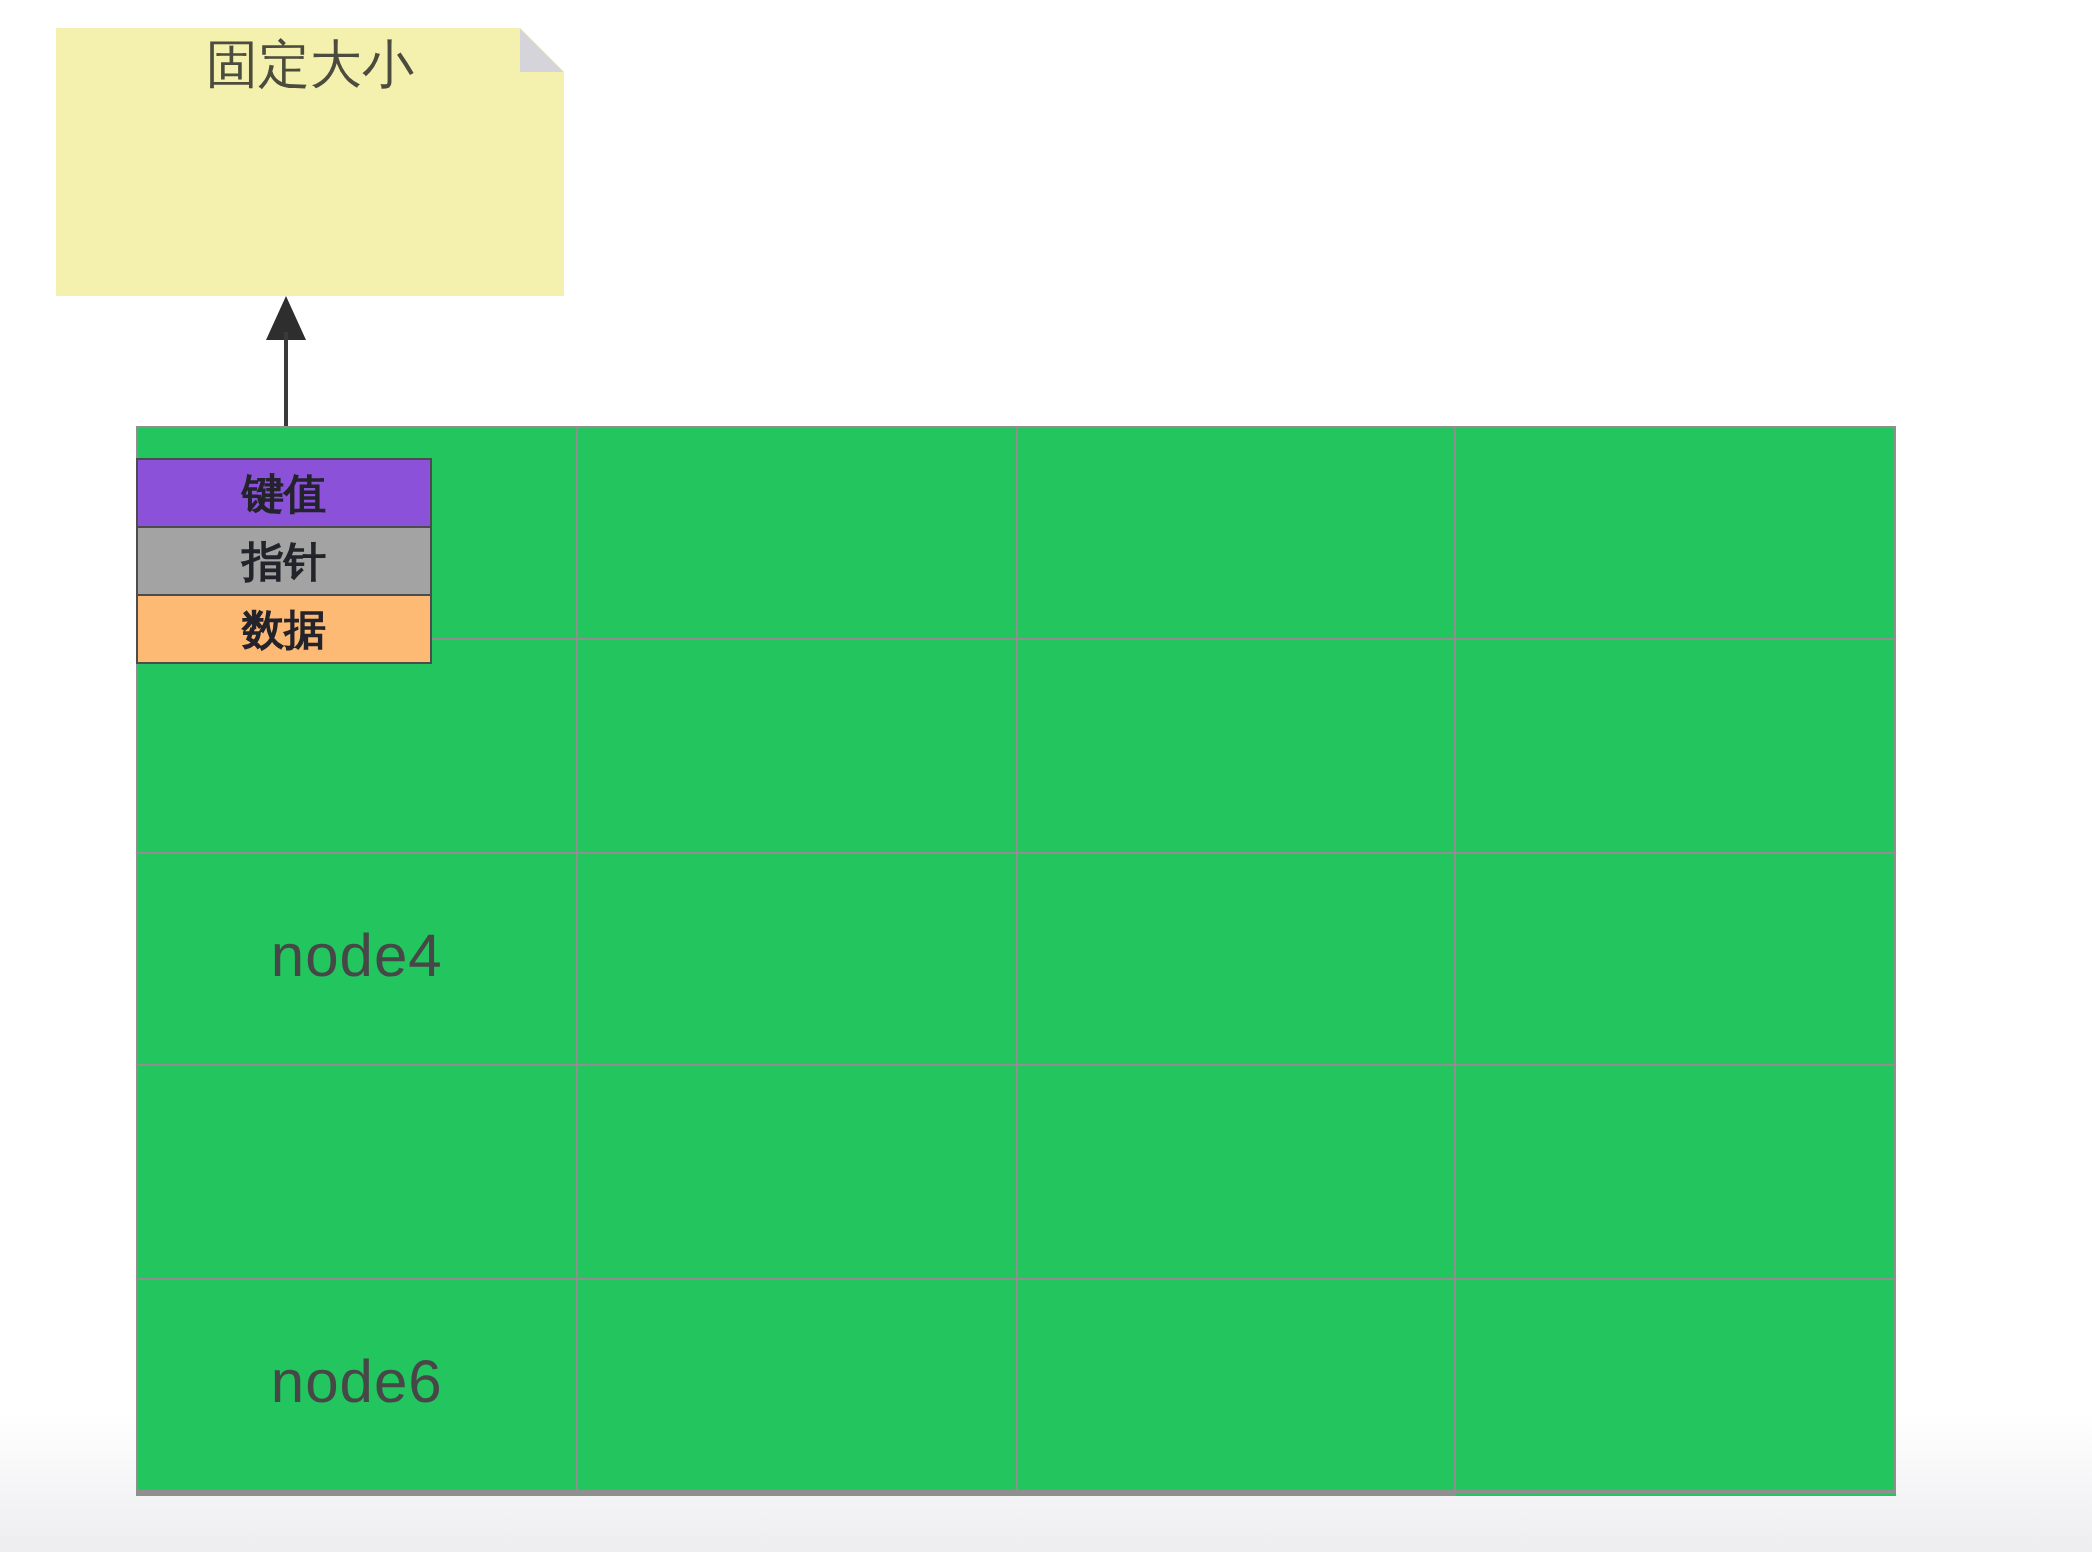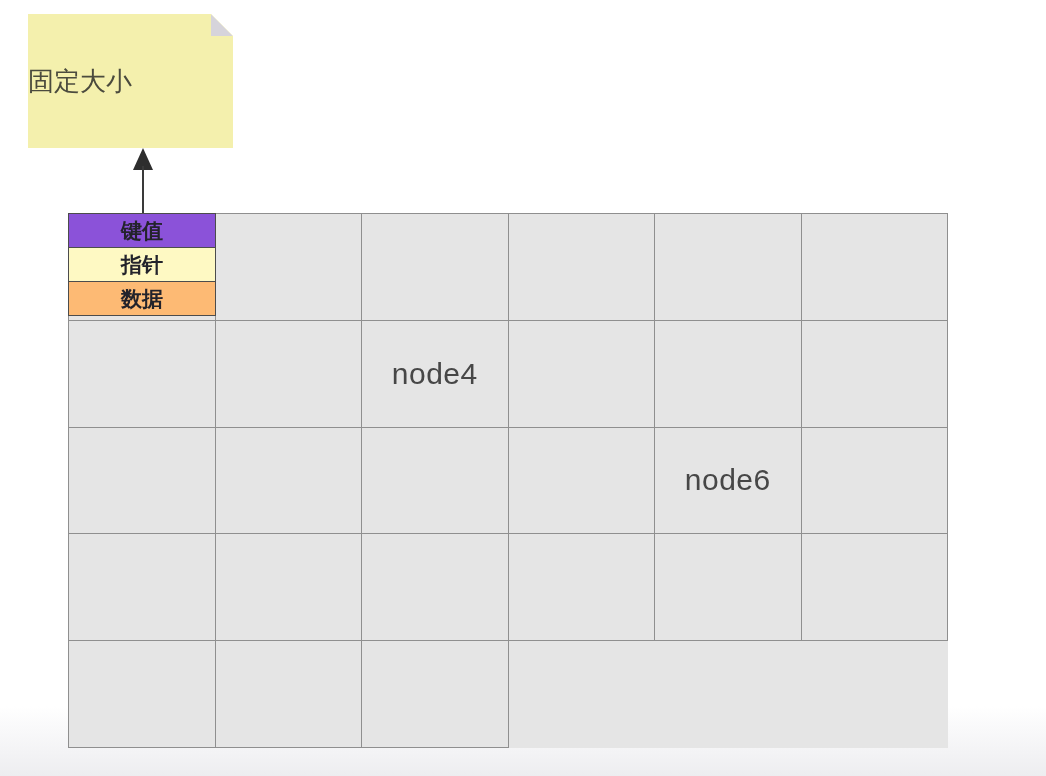--- a/index.html
+++ b/index.html
@@ -10,26 +10,26 @@
     overflow: hidden;
     font-family: "Liberation Sans", sans-serif;
     background: linear-gradient(180deg, #ffffff 0%, #ffffff 91%, #ededf0 100%);
   }
 
   
   .note {
     position: absolute;
     left: 28px;
     top: 14px;
-    width: 205px;
+    width: 254px;
     height: 134px;
     background: #f4f0ad;
     clip-path: polygon(0 0, calc(100% - 22px) 0, 100% 22px, 100% 100%, 0 100%);
     display: flex;
-    flex-direction: row;
+    flex-direction: column;
     align-items: center;
     justify-content: space-between;
     text-align: center;
   }
   .note .line {
     font-size: 26px;
     line-height: 36px;
     color: #4b4b3e;
     white-space: nowrap;
   }
@@ -64,25 +64,25 @@
   }
 
   
   .grid {
     position: absolute;
     left: 68px;
     top: 213px;
     width: 879px;
     height: 534px;
     display: grid;
-    grid-template-columns: repeat(6, 1fr);
+    grid-template-columns: repeat(4, 1fr);
     grid-template-rows: repeat(5, 1fr);
     border-top: 1px solid #8f8f8f;
     border-left: 1px solid #8f8f8f;
-    background: #e5e5e5;
+    background: #22c55e;
   }
   .cell {
     border-right: 1px solid #8f8f8f;
     border-bottom: 1px solid #8f8f8f;
     display: flex;
     align-items: center;
     justify-content: center;
   }
   .cell-label {
     font-size: 30px;
@@ -100,21 +100,21 @@
   }
   .legend-row {
     box-sizing: border-box;
     height: 35px;
     border: 1px solid #4c4c4c;
     margin-top: -1px;
     display: flex;
     align-items: center;
     justify-content: center;
   }
-  .legend-row:first-child { margin-top: 0; }
+  .legend-row:first-child { margin-top: 16px; }
   .legend-label {
     font-size: 21px;
     color: #23232b;
     font-weight: bold;
   }
 </style>
 </head>
 <body>
 
 <div class="note">
@@ -156,19 +156,19 @@
     <div class="cell"></div>
     <div class="cell"></div>
     <div class="cell"></div>
     <div class="cell"></div>
   </div>
 
 <div class="legend">
   <div class="legend-row" style="background: rgb(139, 82, 217);">
     <span class="legend-label">键值</span>
   </div>
-  <div class="legend-row" style="background: #fef9c3;">
+  <div class="legend-row" style="background: #a3a3a3;">
     <span class="legend-label">指针</span>
   </div>
   <div class="legend-row" style="background: #fdba74;">
     <span class="legend-label">数据</span>
   </div>
 </div>
 
 </body></html>

